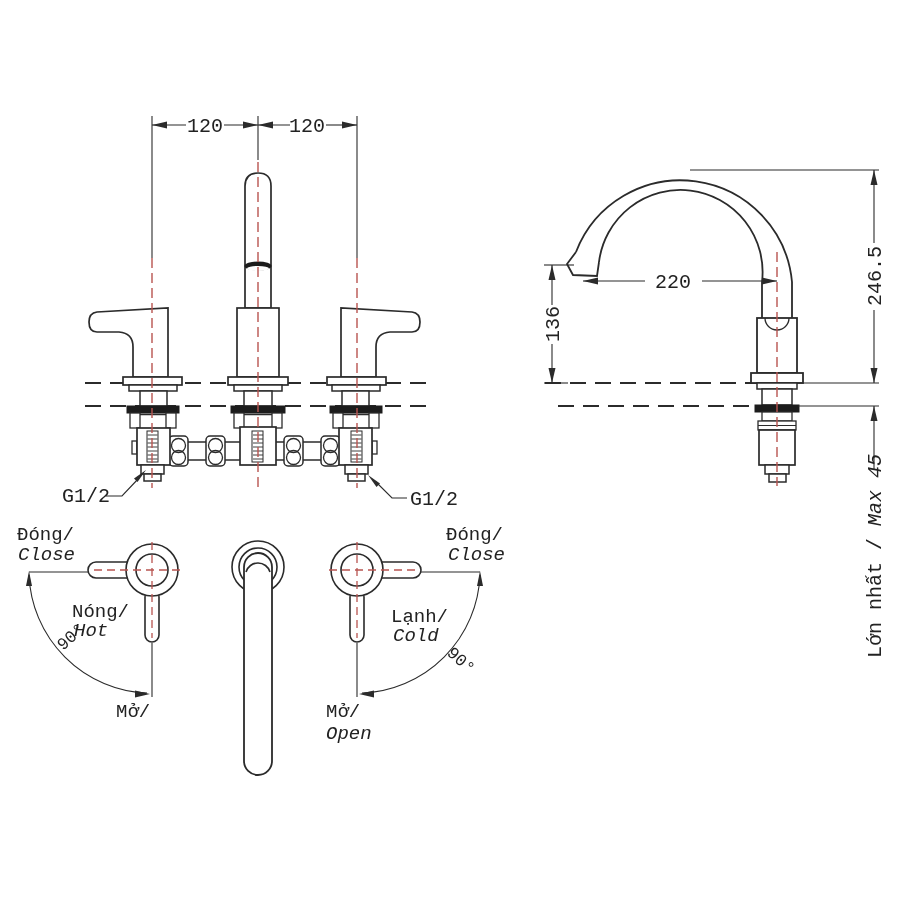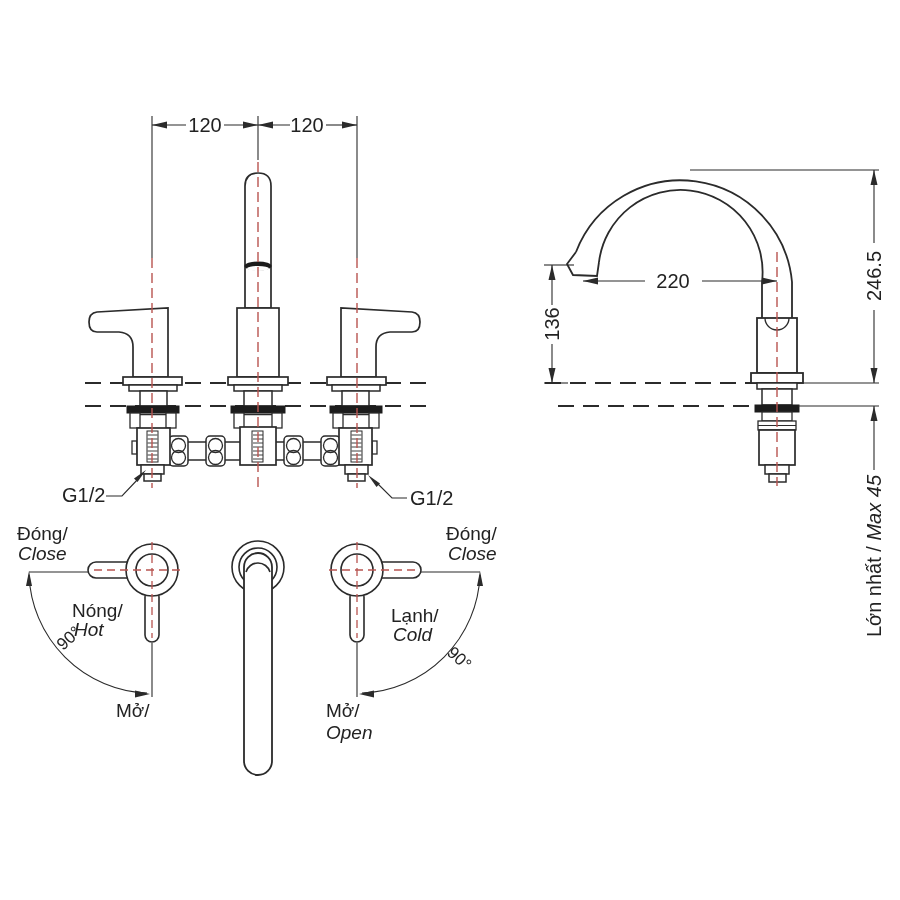--- a/index.html
+++ b/index.html
@@ -1,16 +1,16 @@
 <!DOCTYPE html>
 <html><head>
 <meta charset="utf-8">
 <style>
   html,body{margin:0;padding:0;background:#ffffff;}
-  .stage{width:900px;height:900px;background:#ffffff;position:relative;font-family:Liberation Sans, sans-serif;}
+  .stage{width:900px;height:900px;background:#ffffff;position:relative;font-family:Liberation Mono, monospace;}
   svg{display:block;}
   text{fill:#222;}
   .dim-text{font-size:20px;}
   .lbl{font-size:19px;}
   .lbl-it{font-size:19px;font-style:italic;}
   .ang{font-size:17px;}
 </style>
 </head>
 <body>
 

